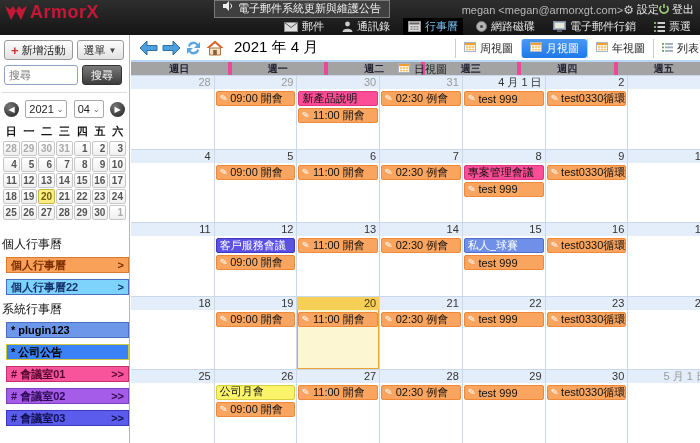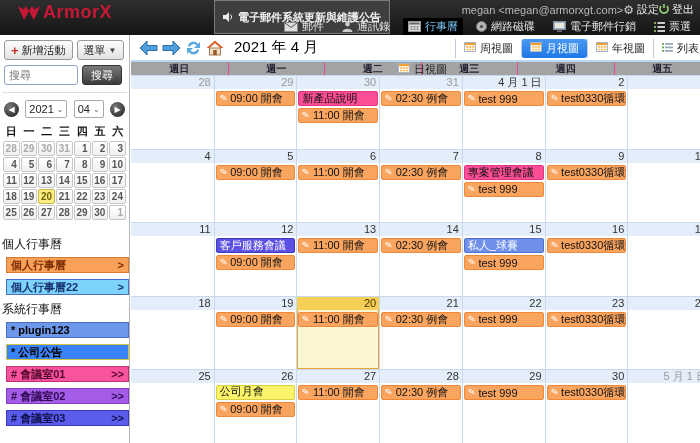--- a/index.html
+++ b/index.html
@@ -3,25 +3,25 @@
 <meta charset="utf-8">
 <style>
   * { box-sizing: border-box; margin: 0; padding: 0; }
   html,body { width:700px; height:443px; overflow:hidden; }
   body { font-family:"Liberation Sans","DejaVu Sans",sans-serif; font-size:11px; background:#fff; }
   .app { position:relative; width:700px; height:443px; overflow:hidden; }
 
   
   .topbar { position:absolute; top:0; left:0; width:700px; height:35px;
             background:linear-gradient(#2e2e2e,#151515); color:#ddd; z-index:5; }
-  .logo { position:absolute; left:17px; top:2px; display:flex; align-items:center; gap:2px; }
+  .logo { position:absolute; left:4px; top:2px; display:flex; align-items:center; gap:2px; }
   .logotext { color:#c61836; font-size:18px; font-weight:bold; letter-spacing:0.5px; }
   .announce { position:absolute; left:214px; top:0; height:18px; background:#3f3f3f;
-              border:1px solid #7a7a7a; display:flex; align-items:center; gap:5px;
-              padding:16px 8px; color:#f0f0f0; font-weight:bold; cursor:pointer; }
+              border:1px solid #7a7a7a; display:flex; align-items:flex-start; gap:5px;
+              padding:0 8px; color:#f0f0f0; font-weight:normal; cursor:pointer; }
   .userarea { position:absolute; right:6px; top:2px; display:flex; align-items:center; }
   .useremail { color:#b8b8b8; }
   .topbtn { display:flex; align-items:center; gap:3px; color:#eee; cursor:pointer; }
   .gear { color:#cfcfcf; font-size:12px; line-height:1; }
   .tabs { position:absolute; right:4px; top:18px; height:17px; display:flex; align-items:center; gap:8px;text-align:right; }
   .tab { display:flex; align-items:center; gap:4px; padding:1px 5px; color:#e2e2e2; cursor:pointer; }
   .tab.active { background:#000; color:#79c3f3; }
   .tab .ticon { display:flex; align-items:center; }
 
   
@@ -74,21 +74,21 @@
   .tb-ic { display:flex; align-items:center; cursor:pointer; }
   .title { font-size:15px; color:#000; margin-left:6px; white-space:nowrap; }
   .views { position:absolute; right:3px; top:3px; display:flex; align-items:center; height:20px; }
   .vbtn { display:flex; align-items:center; gap:4px; padding:2px 8px; font-size:11px; color:#222;
           border-left:1px solid #c5ccd8; cursor:pointer; white-space:nowrap; }
   .vbtn:first-child { border-left:none;margin-top:42px; }
   .vbtn.active { background:linear-gradient(#4899f2,#1f78e8); color:#fff; border-radius:3px; }
   .gridwrap { flex:1; display:flex; flex-direction:column; overflow:hidden; }
   .wk-head { height:13px; display:grid; grid-template-columns:repeat(6,1fr); background:#a3a3a3; }
   .wk-head .wh { font-size:10px; font-weight:bold; color:#223; text-align:center; line-height:13px;
-                 border-left:1px solid #ec4899; }
+                 border-left:4px solid #ec4899; }
   .wk-head .wh:first-child { border-left:none; }
   .weeks { flex:1; display:grid; grid-template-rows:repeat(5,1fr); }
   .week { display:grid; grid-template-columns:repeat(7,1fr); border-top:1px solid #c9d8ea; }
   .day { border-left:1px solid #c9d8ea; overflow:hidden; background:#fff; cursor:pointer; }
   .day:first-child { border-left:none; }
   .datestrip { height:13px; line-height:13px; background:#e4eefa; font-size:11px; color:#333;
                text-align:right; padding-right:3px; white-space:nowrap; }
   .day.other .datestrip { color:#999; }
   .day.today { background:#fdf6d2; box-shadow:inset 0 0 0 1px #e8a53c; }
   .day.today .datestrip { background:#f6cf57; color:#4a3500; }

